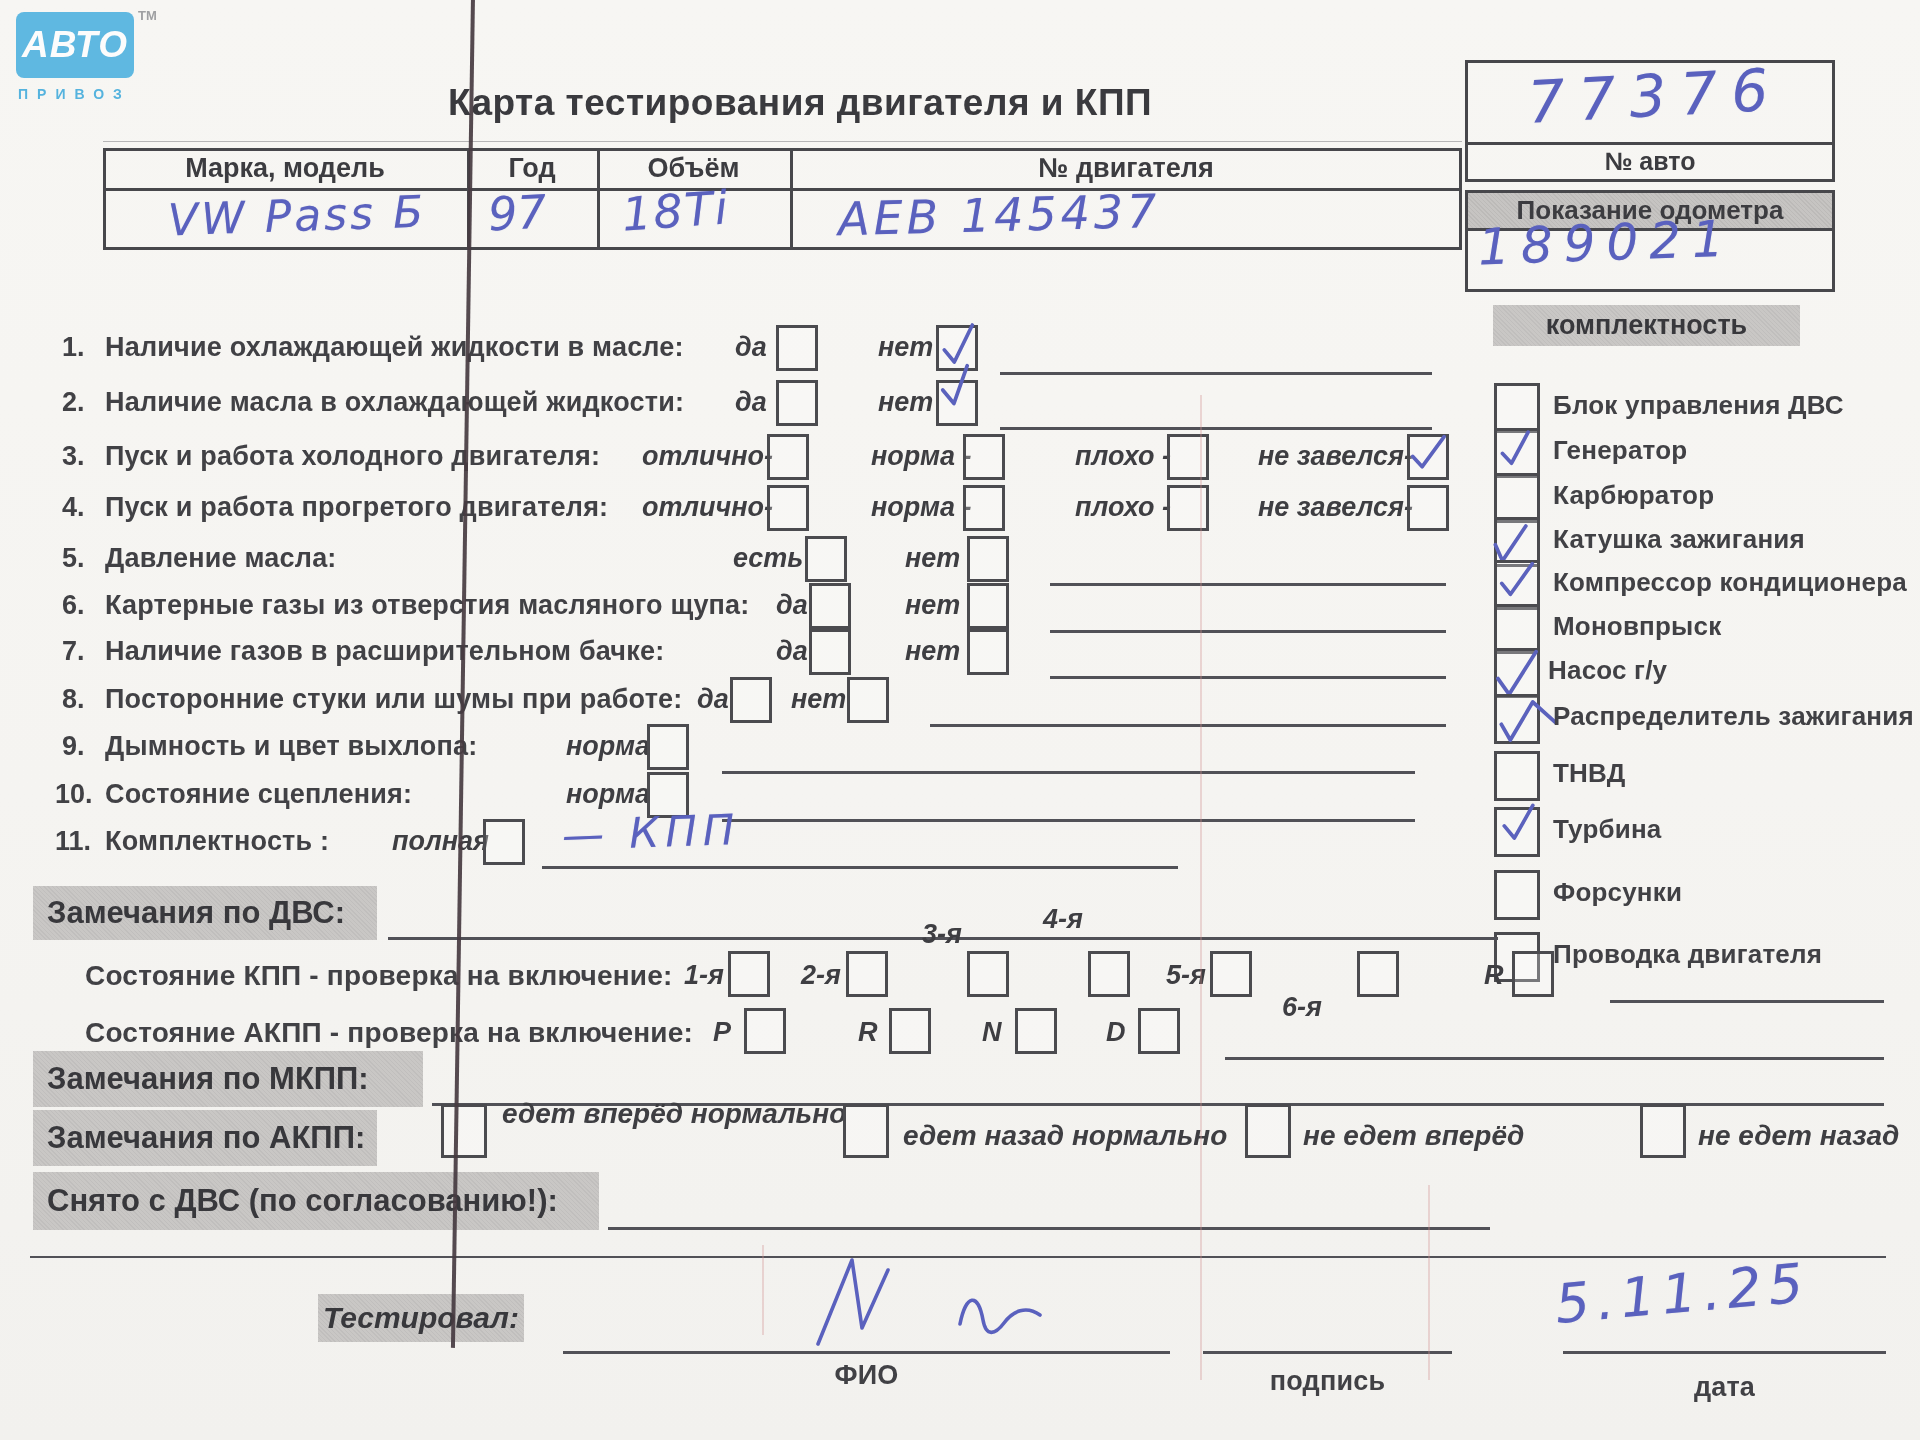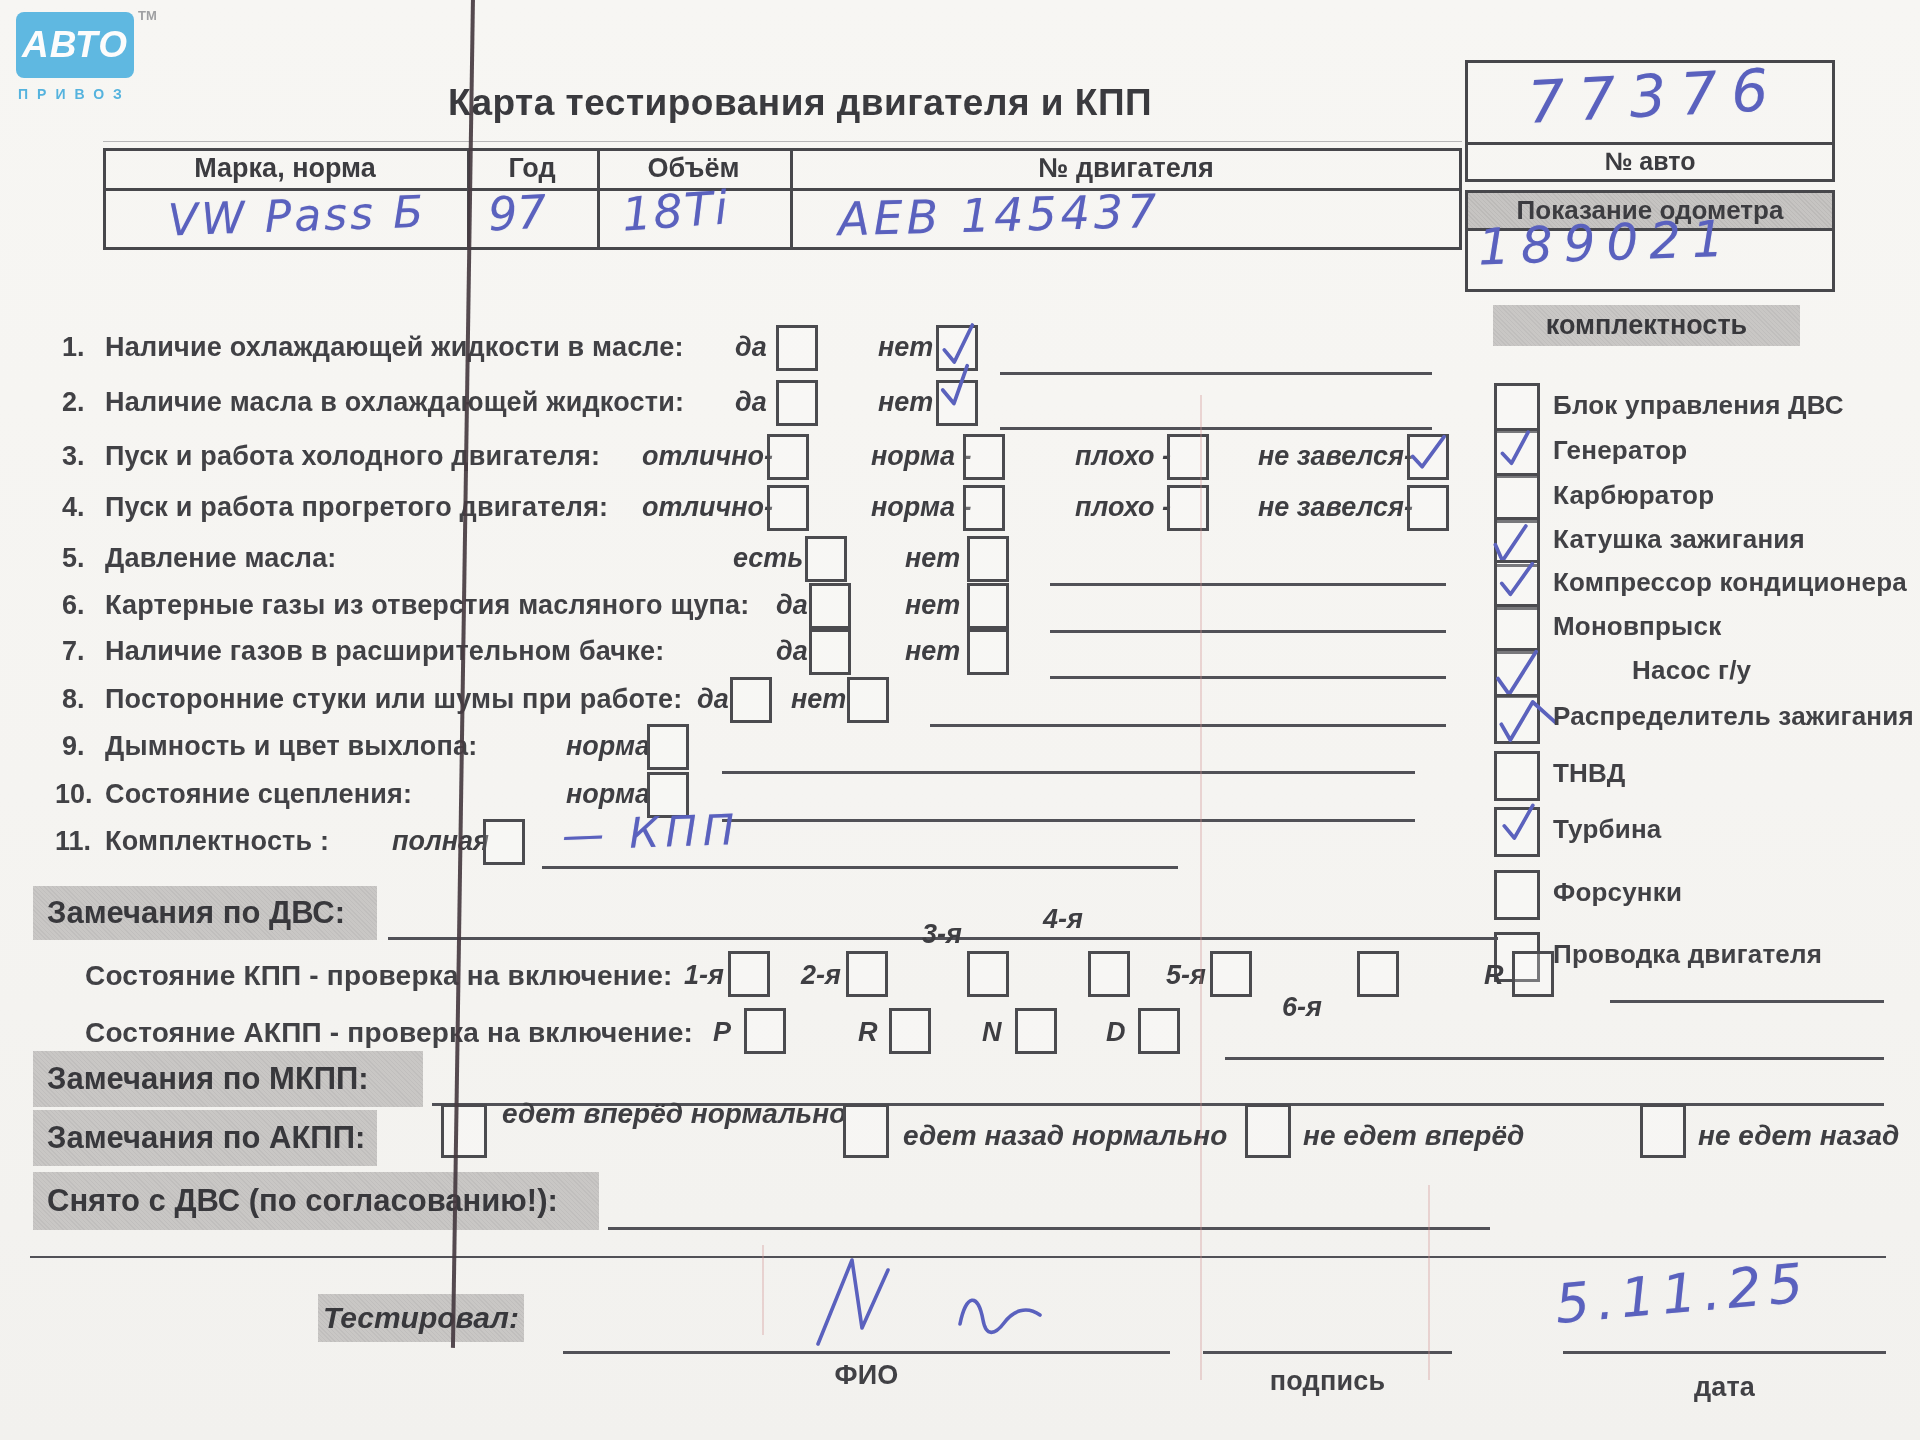--- a/index.html
+++ b/index.html
@@ -59,21 +59,21 @@
   <div class="abs" style="left:1465px;top:142px;width:370px;border-top:3px solid #47474b;"></div>
   <div class="hw" style="left:1500px;top:62px;width:310px;text-align:center;font-size:58px;letter-spacing:14px;transform:rotate(-3deg);">77376</div>
   <div class="th" style="left:1465px;top:147px;width:370px;font-size:25px;">№ авто</div>
 
   <div class="thin" style="left:103px;top:141px;width:1359px;"></div>
   <div class="box" style="left:103px;top:148px;width:1359px;height:102px;"></div>
   <div class="abs" style="left:103px;top:188px;width:1359px;border-top:3px solid #47474b;"></div>
   <div class="abs" style="left:467px;top:148px;height:102px;border-left:3px solid #47474b;"></div>
   <div class="abs" style="left:597px;top:148px;height:102px;border-left:3px solid #47474b;"></div>
   <div class="abs" style="left:790px;top:148px;height:102px;border-left:3px solid #47474b;"></div>
-  <div class="th" style="left:103px;top:153px;width:364px;">Марка, норма</div>
+  <div class="th" style="left:103px;top:153px;width:364px;">Марка, модель</div>
   <div class="th" style="left:467px;top:153px;width:130px;">Год</div>
   <div class="th" style="left:597px;top:153px;width:193px;">Объём</div>
   <div class="th" style="left:790px;top:153px;width:672px;">№ двигателя</div>
 
   <div class="box gray-cell" style="left:1465px;top:190px;width:370px;height:41px;"></div>
   <div class="th" style="left:1465px;top:195px;width:370px;font-size:26px;">Показание одометра</div>
   <div class="box" style="left:1465px;top:228px;width:370px;height:64px;border-top:none;"></div>
 
   <div class="hw" style="left:168px;top:190px;font-size:44px;letter-spacing:3px;transform:rotate(-2deg);">VW Pass Б</div>
   <div class="hw" style="left:488px;top:186px;font-size:46px;transform:rotate(-3deg);">97</div>
@@ -212,21 +212,21 @@
   <span class="lbl" style="left:1553px;top:567px;font-size:26px;">Компрессор кондиционера</span>
 
   <span class="cb" style="left:1494px;top:604px;width:40px;height:44px;"></span>
   <span class="lbl" style="left:1553px;top:611px;font-size:26px;">Моновпрыск</span>
 
   <span class="cb checked" style="left:1494px;top:648px;width:40px;height:44px;">
       <svg class="tick" viewBox="0 0 50 50" style="width:56px;height:56px;left:-8px;top:-6px;position:absolute;">
         <path d="M8 30 L18 44 L42 6"></path>
       </svg>
     </span>
-  <span class="lbl" style="left:1632px;top:655px;font-size:26px;">Насос г/у</span>
+  <span class="lbl" style="left:1548px;top:655px;font-size:26px;">Насос г/у</span>
 
   <span class="cb checked" style="left:1494px;top:694px;width:40px;height:44px;">
       <svg class="tick" viewBox="0 0 60 50" style="width:70px;height:56px;left:-6px;top:-4px;position:absolute;">
         <path d="M8 28 L16 42 L36 8 L56 26"></path>
       </svg>
     </span>
   <span class="lbl" style="left:1553px;top:701px;font-size:26px;">Распределитель зажигания</span>
 
   <span class="cb" style="left:1494px;top:751px;width:40px;height:44px;"></span>
   <span class="lbl" style="left:1553px;top:758px;font-size:26px;">ТНВД</span>

